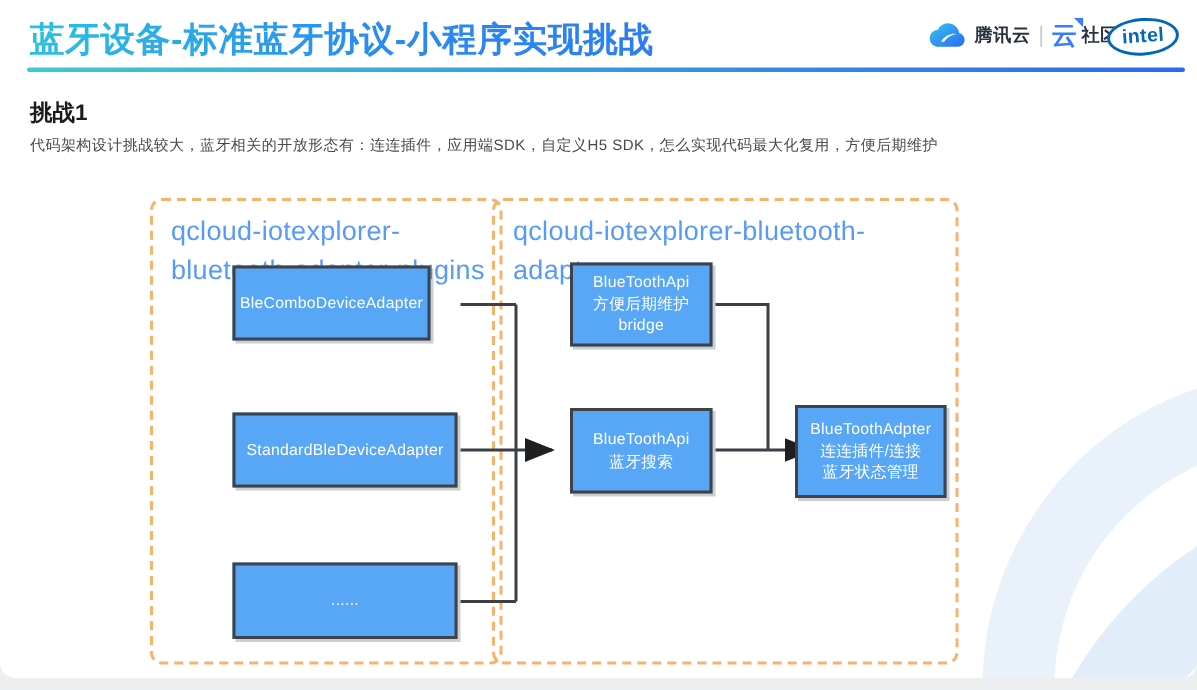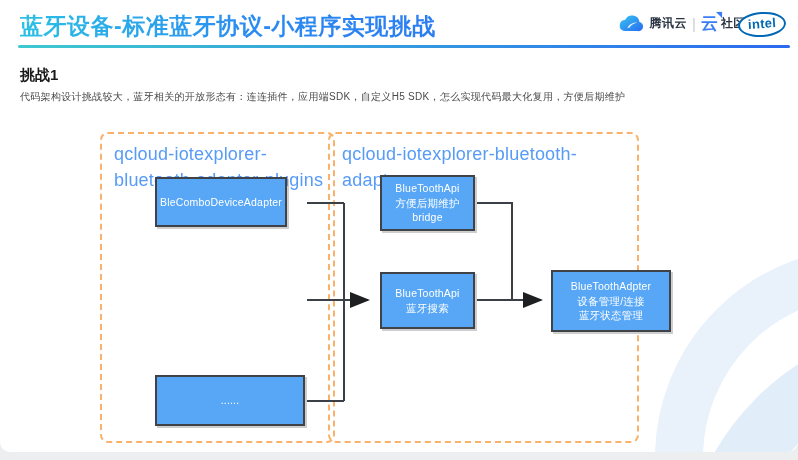--- a/index.html
+++ b/index.html
@@ -92,21 +92,21 @@
     align-items: center; justify-content: center;
     text-align: center;
     font-size: 10.5px; line-height: 1.4; letter-spacing: 0.2px;
     box-shadow: 2px 2px 0 rgba(60,60,60,0.25);
   }
   .n1 { left: 155px; top: 177px; width: 132px; height: 50px; }
   .n2 { left: 155px; top: 275px; width: 150px; height: 50px; }
   .n3 { left: 155px; top: 375px; width: 150px; height: 51px; }
   .n4 { left: 380px; top: 175px; width: 95px; height: 56px; text-align: center; }
   .n5 { left: 380px; top: 272px; width: 95px; height: 57px; }
-  .n6 { left: 551px; top: 270px; width: 120px; height: 62px; }
+  .n6 { left: 530px; top: 270px; width: 101px; height: 62px; }
 
   .connectors { position: absolute; left: 0; top: 0; width: 798px; height: 452px; pointer-events: none; }
 
   
   .arc { position: absolute; border-radius: 50%; pointer-events: none; }
   .arc1 {
     width: 420px; height: 420px;
     border: 48px solid #e9f1fb;
     left: 655px; top: 248px;
   }
@@ -173,31 +173,34 @@
       <path d="M307,401 H344"></path>
       <path d="M307,300 H368" marker-end="url(#arrow)"></path>
       <path d="M477,203 H512 V300"></path>
       <path d="M477,300 H541" marker-end="url(#arrow)"></path>
     </g>
   </svg>
 
   <div class="node n1">
     <span>BleComboDeviceAdapter</span>
   </div>
+  <div class="node n2">
+    <span>StandardBleDeviceAdapter</span>
+  </div>
   <div class="node n3">
     <span>......</span>
   </div>
   <div class="node n4">
     <span>BlueToothApi</span>
     <span>方便后期维护</span>
     <span>bridge</span>
   </div>
   <div class="node n5">
     <span>BlueToothApi</span>
     <span>蓝牙搜索</span>
   </div>
   <div class="node n6">
     <span>BlueToothAdpter</span>
-    <span>设备管理/连接</span>
+    <span>连连插件/连接</span>
     <span>蓝牙状态管理</span>
   </div>
 
 </div>
 
 </body></html>

